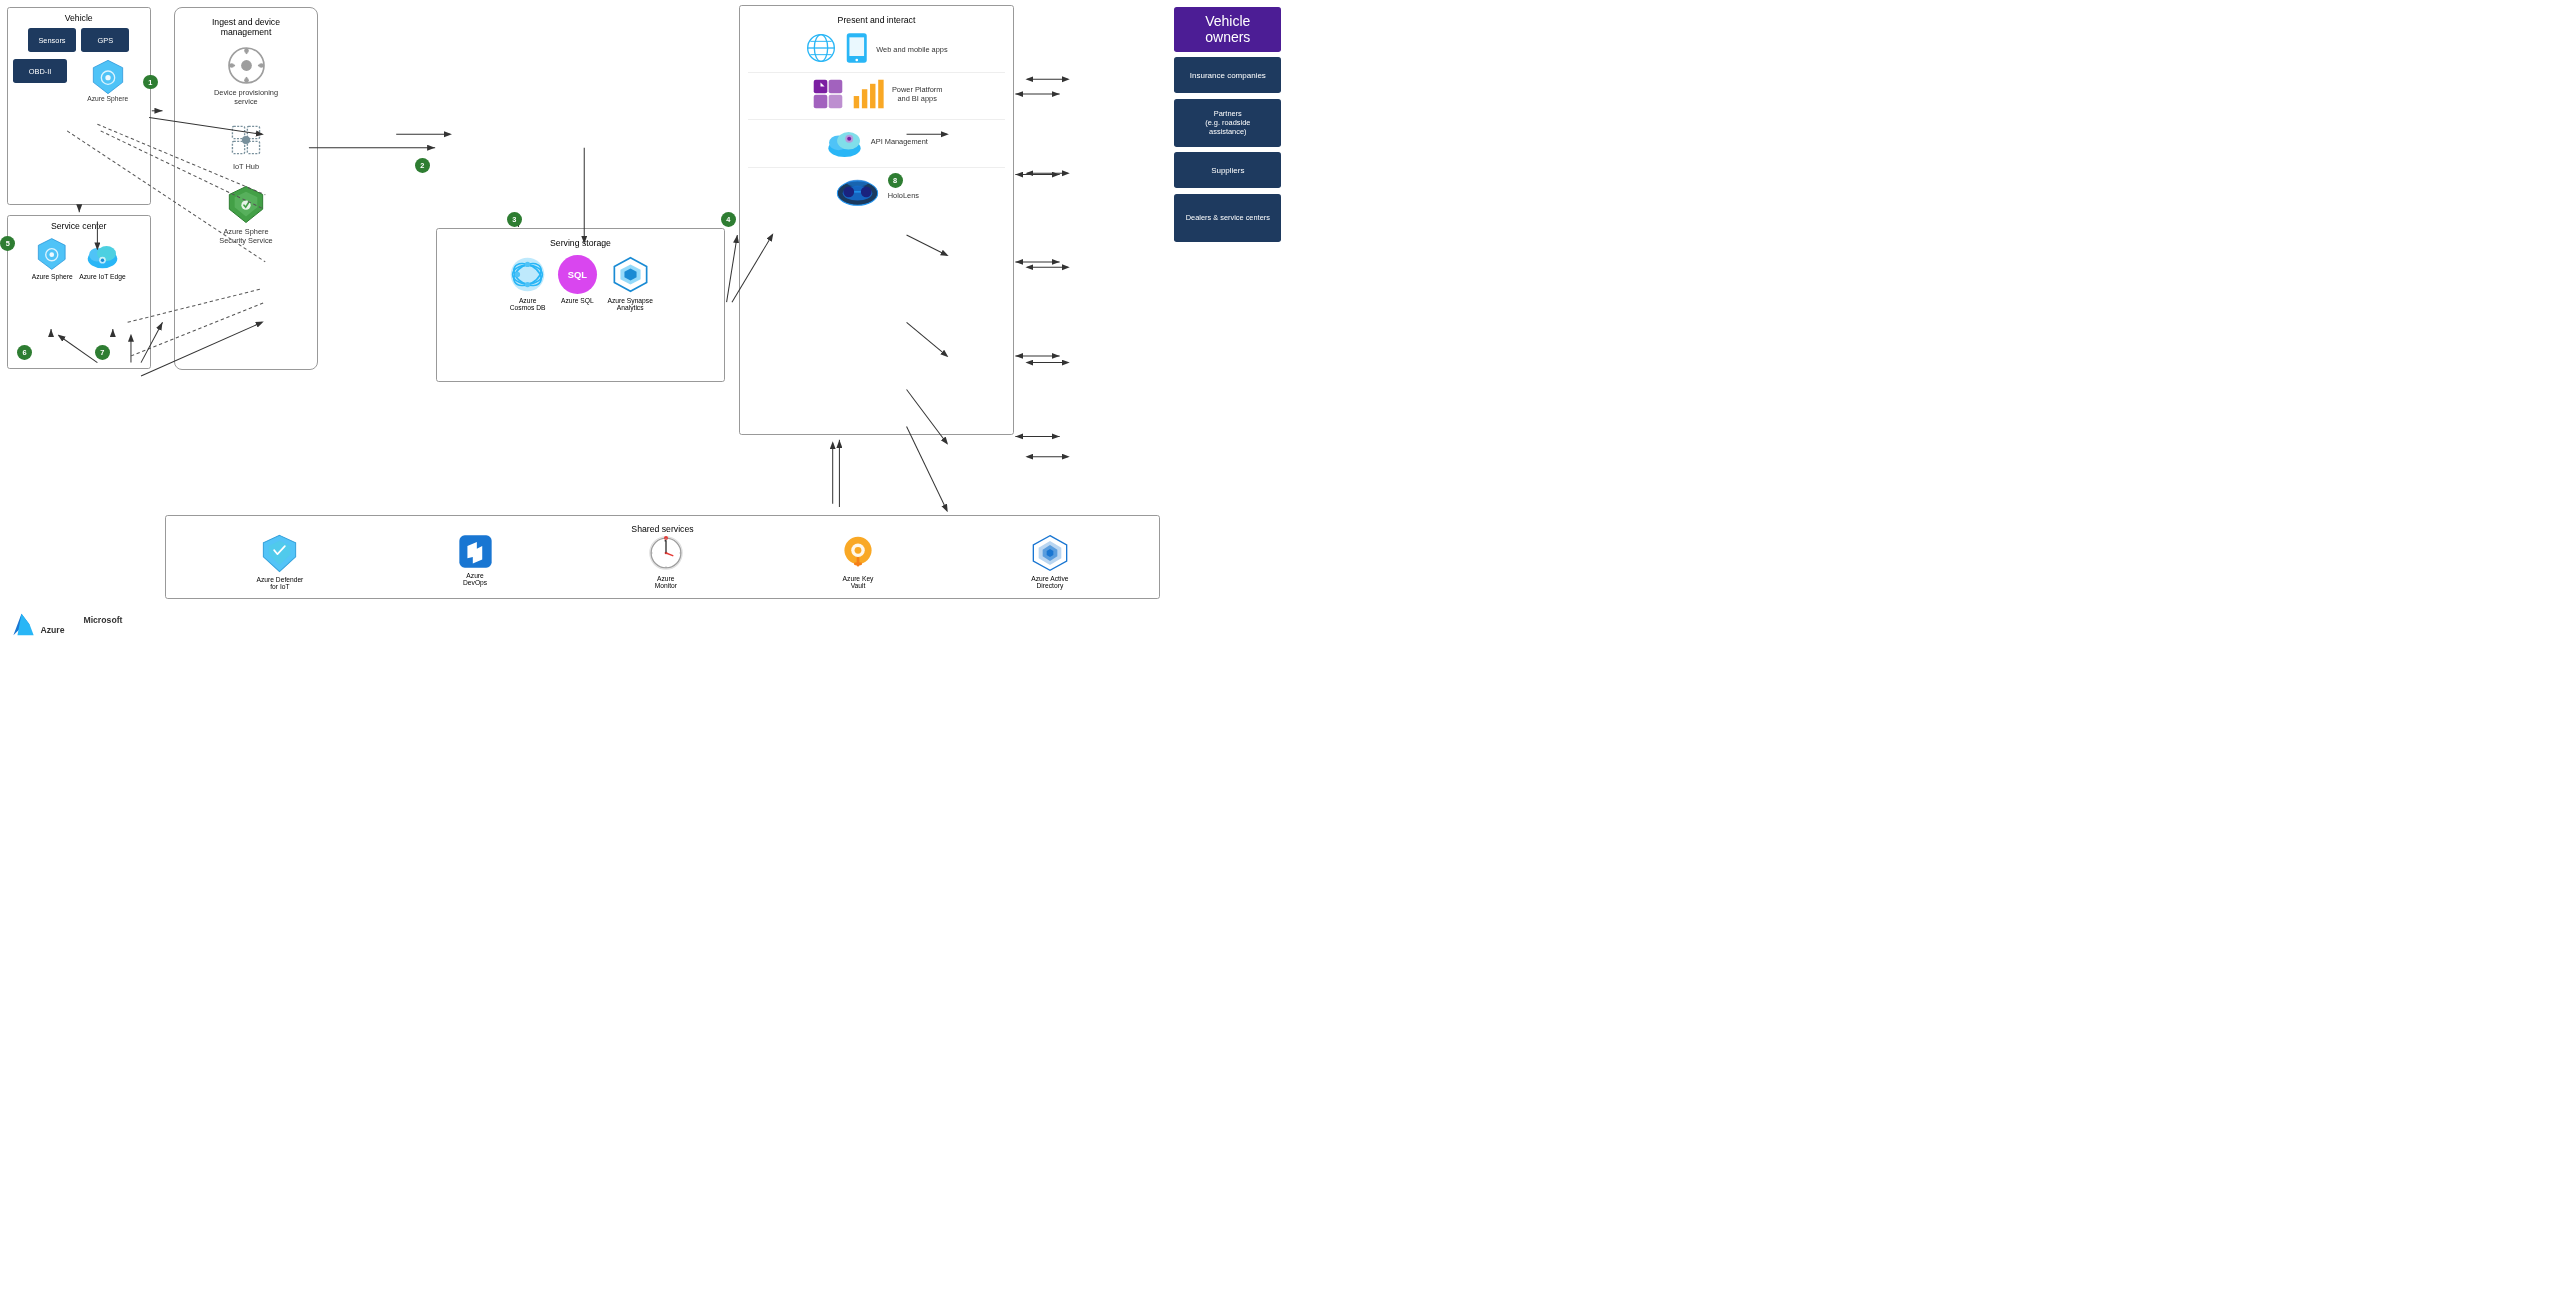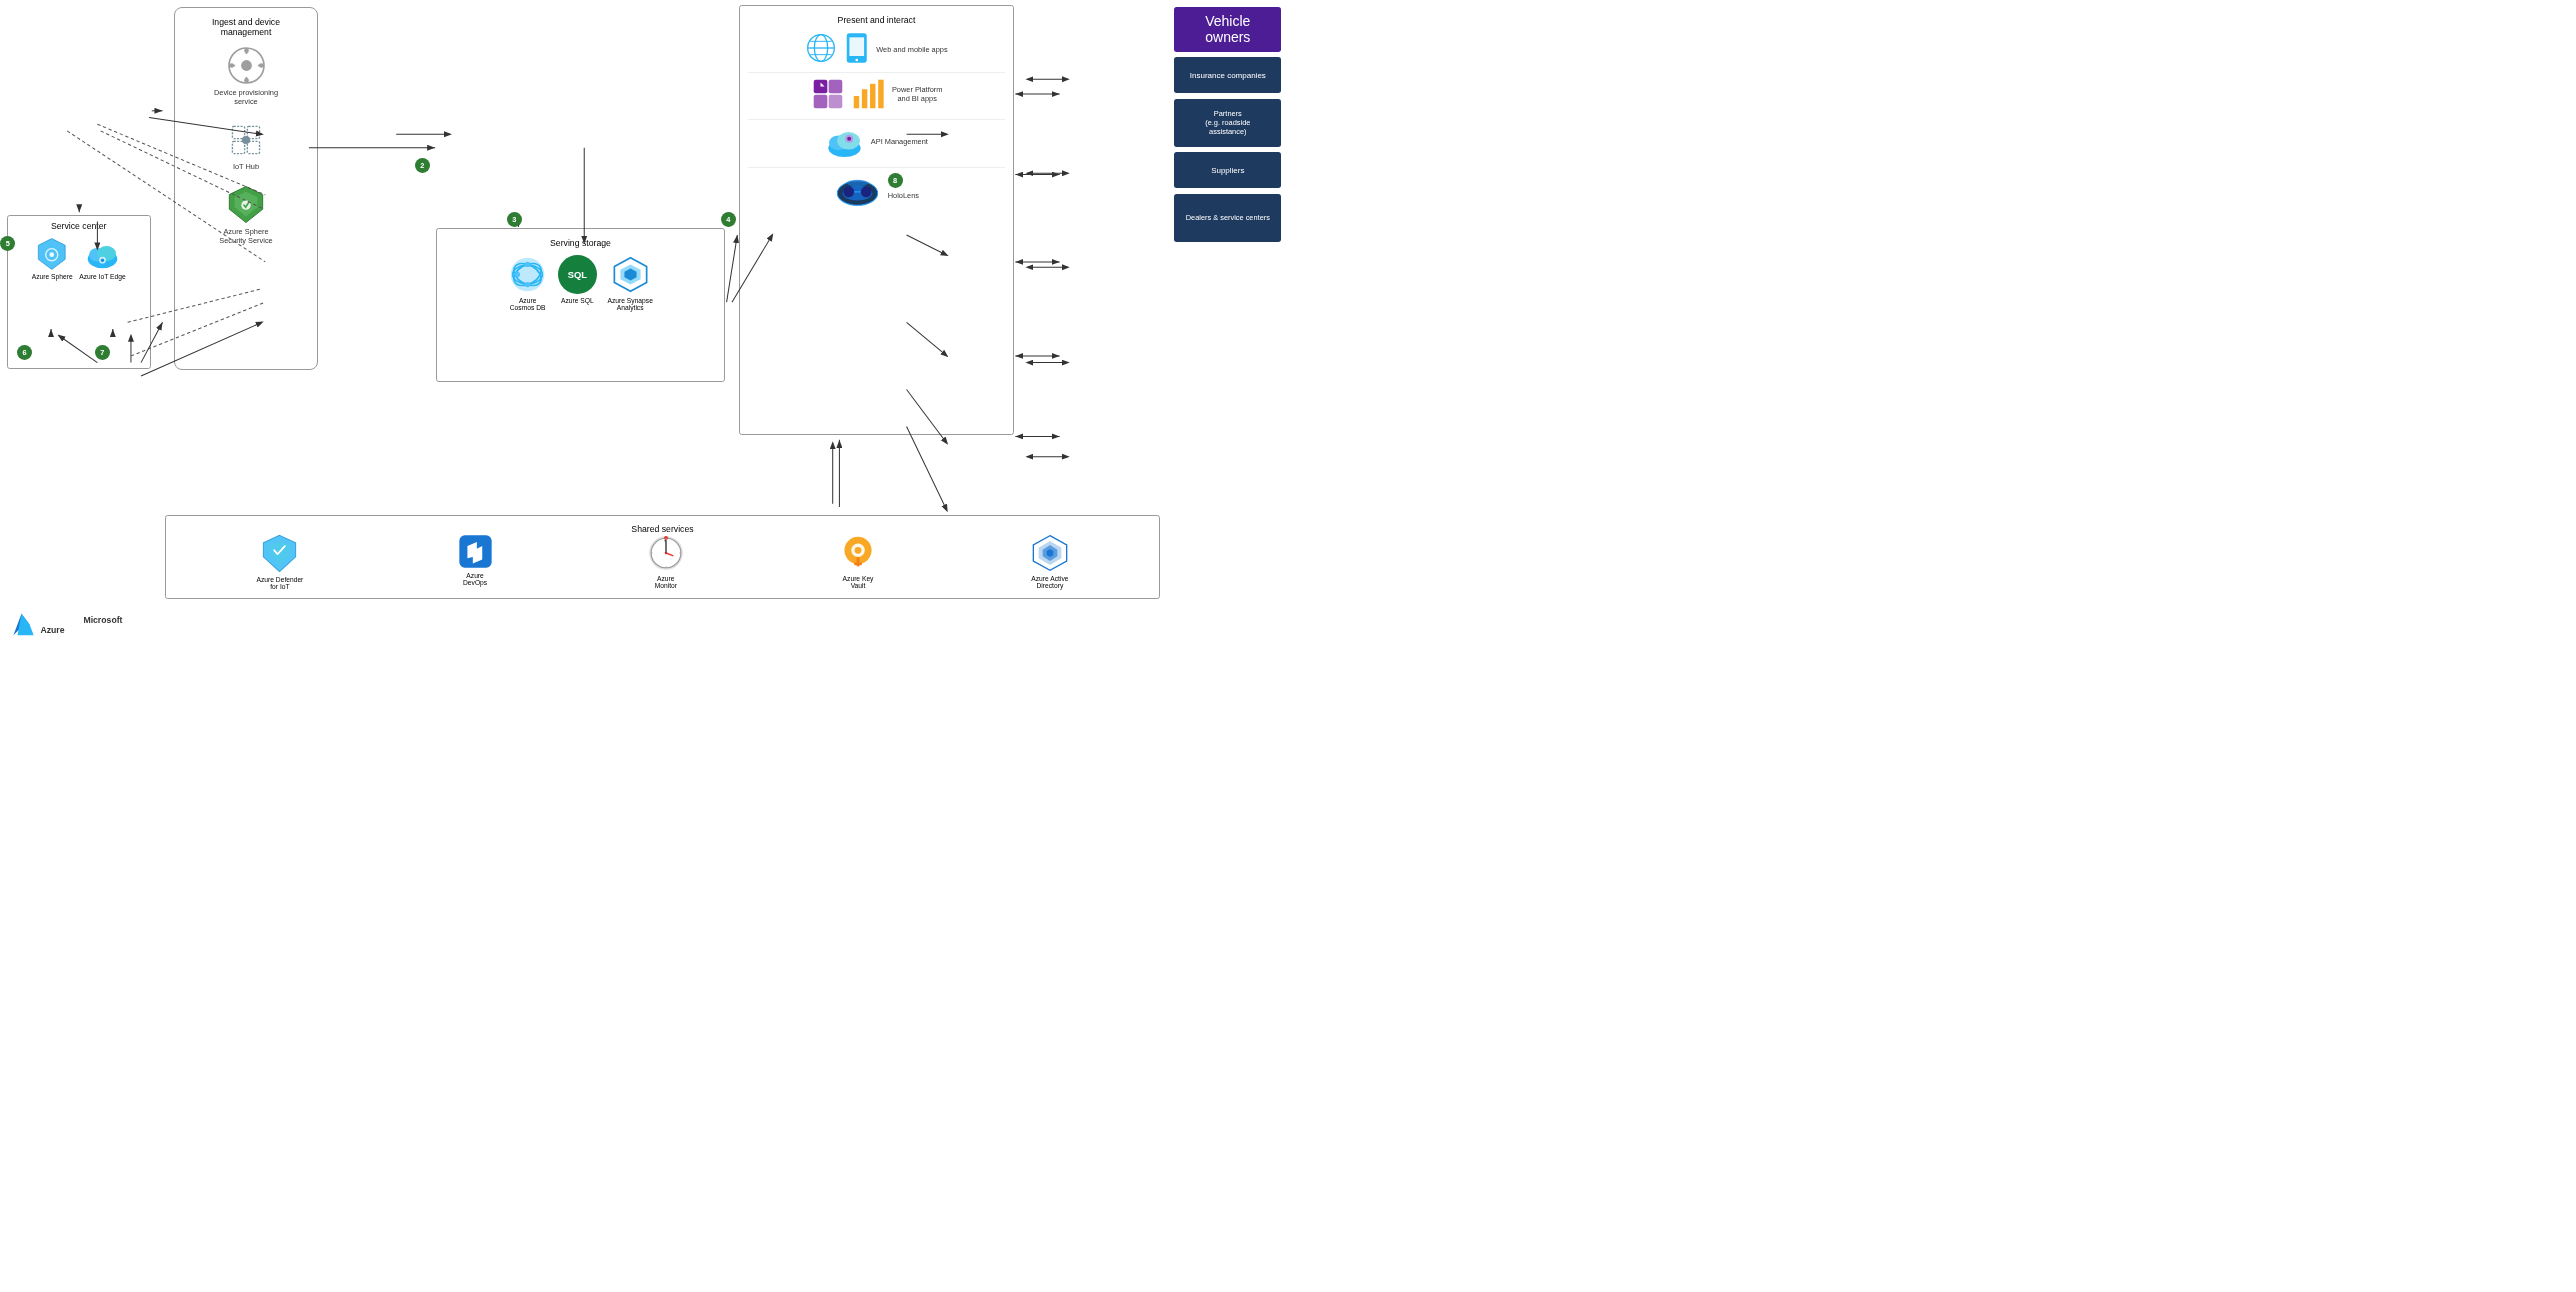--- a/index.html
+++ b/index.html
@@ -77,20 +77,41 @@
 
     <line x1="1530" y1="258" x2="1590" y2="258" stroke="#333" stroke-width="1.5" marker-start="url(#arr2)" marker-end="url(#arr)"></line>
 
     <line x1="1530" y1="398" x2="1590" y2="398" stroke="#333" stroke-width="1.5" marker-start="url(#arr2)" marker-end="url(#arr)"></line>
 
     <line x1="1530" y1="540" x2="1590" y2="540" stroke="#333" stroke-width="1.5" marker-start="url(#arr2)" marker-end="url(#arr)"></line>
 
     <line x1="1530" y1="680" x2="1590" y2="680" stroke="#333" stroke-width="1.5" marker-start="url(#arr2)" marker-end="url(#arr)"></line>
   </svg>
 
+  <div style="position:absolute;top:6.7px;left:6.7px;border:1px solid #999;border-radius:2.7px;padding:5.4px;width:144px;min-height:198px;">
+    <div style="text-align:center;font-size:8.7px;font-weight:500;margin-bottom:5.4px;">Vehicle</div>
+    <div style="display:flex;gap:5.4px;justify-content:center;margin-bottom:6.7px;">
+      <div class="dark-btn vehicle-top-btn" style="width:48px;height:24px;font-size:7.4px;">Sensors</div>
+      <div class="dark-btn vehicle-top-btn" style="width:48px;height:24px;font-size:7.4px;">GPS</div>
+    </div>
+    <div style="display:flex;gap:4px;margin-bottom:5.4px;">
+      <div class="dark-btn" style="width:54px;height:24px;font-size:7.4px;display:flex;align-items:center;justify-content:center;">OBD-II</div>
+      <div style="flex:1;display:flex;flex-direction:column;align-items:center;">
+
+        <svg width="32" height="36" viewBox="0 0 48 54">
+          <path d="M24 2 L46 13 L46 35 L24 52 L2 35 L2 13 Z" fill="#4fc3f7" stroke="#1a8bd4" stroke-width="1"></path>
+          <circle cx="24" cy="28" r="10" fill="none" stroke="rgba(255,255,255,0.8)" stroke-width="2"></circle>
+          <circle cx="24" cy="28" r="4" fill="rgba(255,255,255,0.9)"></circle>
+        </svg>
+        <div style="font-size:6.7px;text-align:center;color:#333;">Azure Sphere</div>
+      </div>
+    </div>
+
+    <div style="position:absolute;right:-8px;top:67px;width:14.8px;height:14.8px;border-radius:50%;background:#2e7d32;color:#fff;font-size:7.4px;font-weight:bold;display:flex;align-items:center;justify-content:center;z-index:5;">1</div>
+  </div>
 
   <div style="position:absolute;top:215px;left:6.7px;border:1px solid #999;border-radius:2.7px;padding:5.4px;width:144px;min-height:154px;">
     <div style="text-align:center;font-size:8.7px;font-weight:500;margin-bottom:5.4px;">Service center</div>
     <div style="display:flex;gap:6.7px;align-items:flex-end;justify-content:center;">
       <div style="display:flex;flex-direction:column;align-items:center;gap:2.7px;">
         <svg width="29.5" height="34" viewBox="0 0 44 50">
           <path d="M22 2 L42 12 L42 33 L22 48 L2 33 L2 12 Z" fill="#4fc3f7" stroke="#1a8bd4" stroke-width="1"></path>
           <circle cx="22" cy="26" r="9" fill="none" stroke="rgba(255,255,255,0.8)" stroke-width="2"></circle>
           <circle cx="22" cy="26" r="3.5" fill="rgba(255,255,255,0.9)"></circle>
         </svg>
@@ -173,21 +194,21 @@
           <ellipse cx="29" cy="29" rx="22" ry="14" fill="none" stroke="#29b6f6" stroke-width="2.5" transform="rotate(30,29,29)"></ellipse>
           <ellipse cx="29" cy="29" rx="22" ry="14" fill="none" stroke="#29b6f6" stroke-width="2.5"></ellipse>
           <circle cx="29" cy="14" r="4" fill="#4fc3f7"></circle>
           <circle cx="29" cy="44" r="4" fill="#4fc3f7"></circle>
           <circle cx="14" cy="29" r="4" fill="#4fc3f7"></circle>
         </svg>
         <div style="font-size:6.7px;text-align:center;">Azure<br>Cosmos DB</div>
       </div>
 
       <div style="display:flex;flex-direction:column;align-items:center;gap:2.7px;">
-        <div style="width:39px;height:39px;border-radius:50%;background:#15803d;display:flex;align-items:center;justify-content:center;">
+        <div style="width:39px;height:39px;border-radius:50%;background:#d946ef;display:flex;align-items:center;justify-content:center;">
           <span style="color:#fff;font-weight:bold;font-size:9.4px;">SQL</span>
         </div>
         <div style="font-size:6.7px;text-align:center;">Azure SQL</div>
       </div>
 
       <div style="display:flex;flex-direction:column;align-items:center;gap:2.7px;">
         <svg width="39" height="39" viewBox="0 0 58 58">
           <polygon points="29,4 53,17 53,41 29,54 5,41 5,17" fill="none" stroke="#1a8bd4" stroke-width="2.5"></polygon>
           <polygon points="29,14 44,22 44,36 29,44 14,36 14,22" fill="#29b6f6" opacity="0.5"></polygon>
           <polygon points="29,20 38,25 38,33 29,38 20,33 20,25" fill="#1a8bd4"></polygon>

